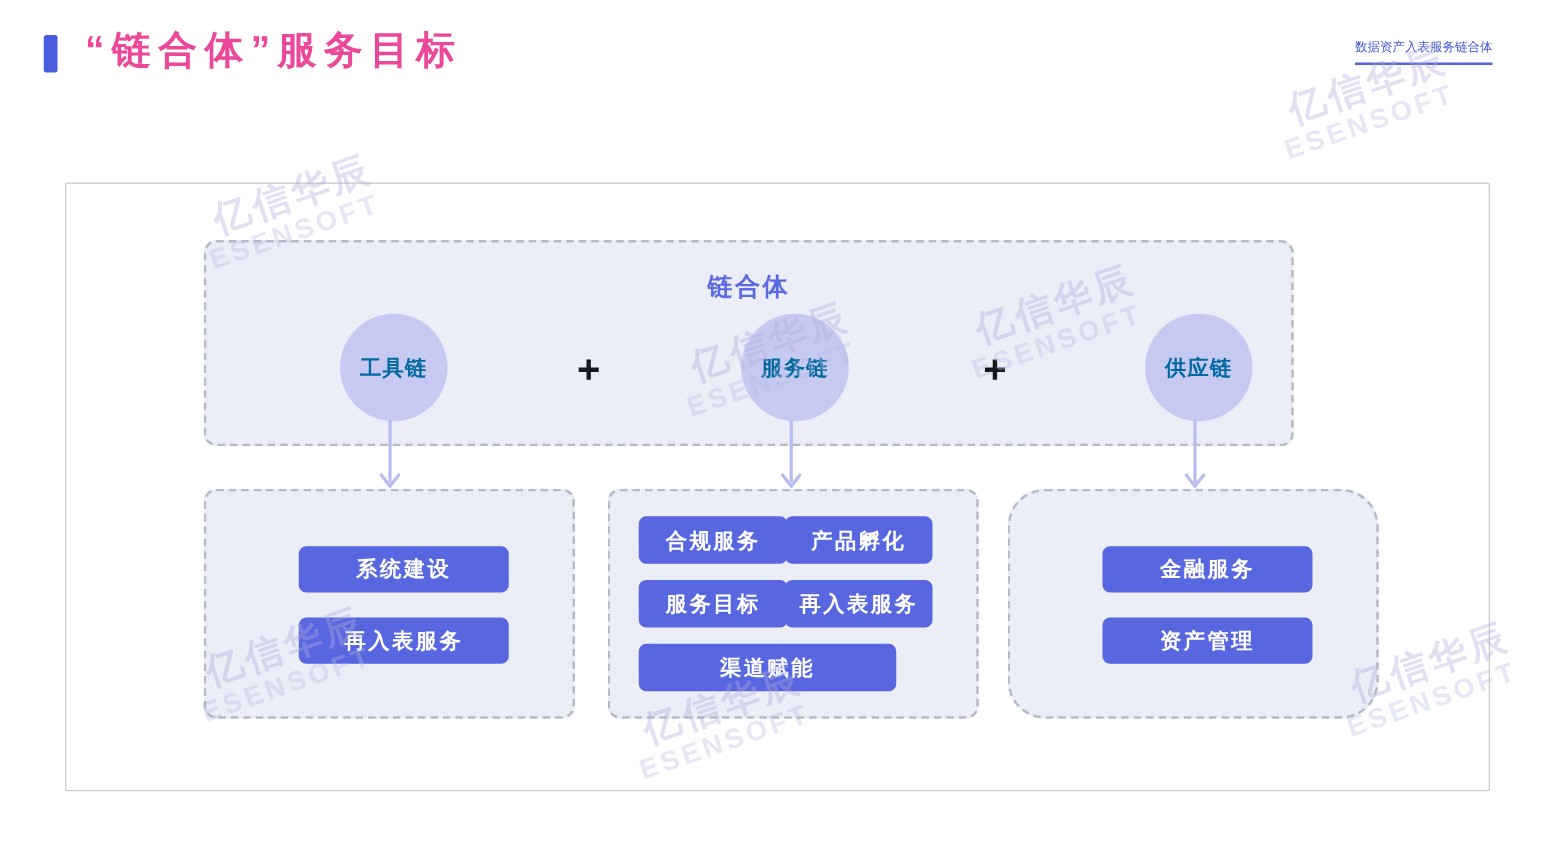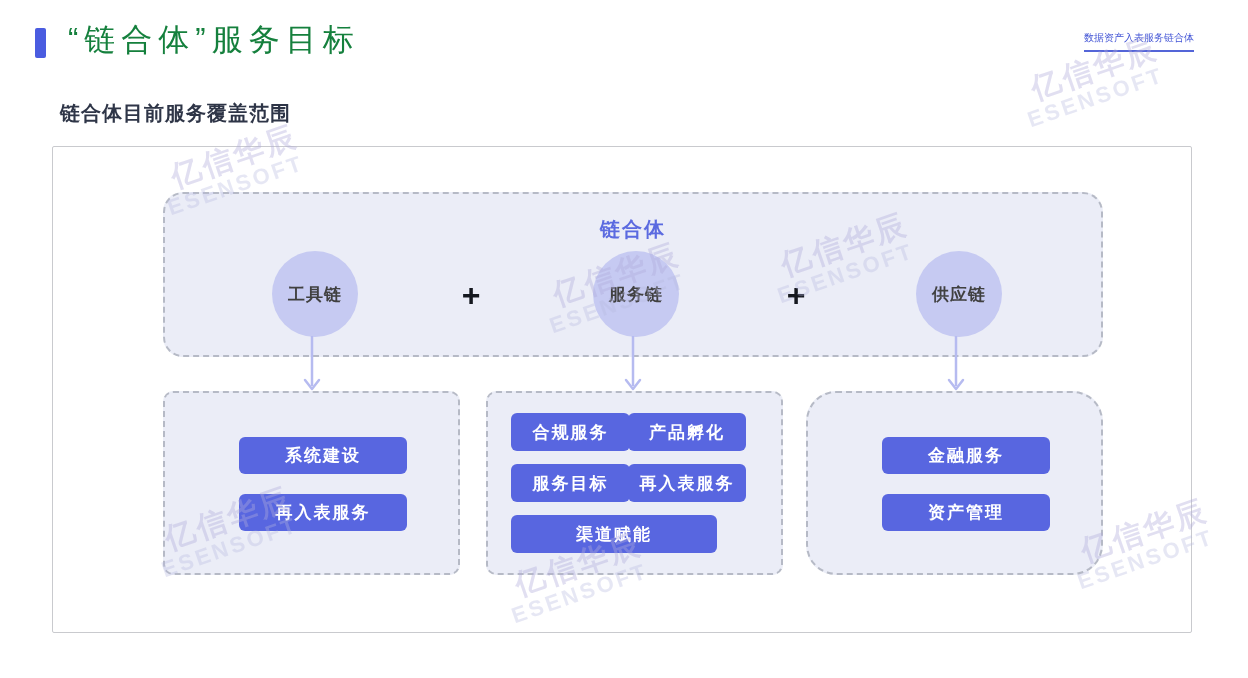--- a/index.html
+++ b/index.html
@@ -11,21 +11,21 @@
     background:#ffffff; overflow:hidden;
   }
 
   
   .accent-bar {
     position:absolute; left:35px; top:28px; width:11px; height:30px;
     background:#4a5ce0; border-radius:2px;
   }
   .page-title {
     position:absolute; left:68px; top:19px;
-    font-size:31px; font-weight:normal; color:#15803d; letter-spacing:6px;
+    font-size:31px; font-weight:bold; color:#ec4899; letter-spacing:6px;
     white-space:nowrap;
   }
   .corner-tagline {
     position:absolute; right:54px; top:31px;
     font-size:10px; font-weight:normal; color:#4456d6;
     padding-bottom:5px; border-bottom:2px solid #5а;
     border-bottom:2px solid #5465d8;
     white-space:nowrap;
   }
   .section-subtitle {
@@ -35,32 +35,32 @@
   }
 
   
   .outer-frame {
     position:absolute; left:52px; top:146px; width:1140px; height:487px;
     background:#ffffff; border:1.5px solid #c9cace; border-radius:2px;
   }
 
   
   .top-panel {
-    position:absolute; left:163px; top:192px; width:940px; height:165px;
-    background:#ebedf7; border:2px dashed #b6bac6; border-radius:20px;
+    position:absolute; left:163px; top:192px; width:872px; height:165px;
+    background:#ebedf7; border:2px dashed #b6bac6; border-radius:10px;
   }
   .top-panel-title {
     position:absolute; left:0; top:22px; width:100%; text-align:center;
     font-size:20px; font-weight:bold; color:#5b6ae0; letter-spacing:2px;
   }
   .chain-circle {
     position:absolute; top:57px; width:86px; height:86px;
     background:#c6caf2; border-radius:50%;
     display:flex; align-items:center; justify-content:center;
-    font-size:17px; font-weight:bold; color:#404040; letter-spacing:1px;
+    font-size:17px; font-weight:bold; color:#0369a1; letter-spacing:1px;
   }
   .circle-1 { left:107px; }
   .circle-2 { left:428px; }
   .circle-3 { left:751px; }
   .plus-sign {
     position:absolute; top:81px; width:40px; text-align:center;
     font-size:32px; font-weight:bold; color:#15181f; line-height:40px;
   }
   .plus-1 { left:286px; }
   .plus-2 { left:611px; }
@@ -115,21 +115,20 @@
   .wm-p7 { left:1068px; top:514px; }
 </style>
 </head>
 <body>
 
 <div class="slide">
 
   <div class="accent-bar"></div>
   <h1 class="page-title">“链合体”服务目标</h1>
   <div class="corner-tagline">数据资产入表服务链合体</div>
-  <h2 class="section-subtitle">链合体目前服务覆盖范围</h2>
 
   <div class="outer-frame"></div>
 
   <div class="top-panel">
     <div class="top-panel-title">链合体</div>
     <div class="chain-circle circle-1">工具链</div>
     <div class="plus-sign plus-1">+</div>
     <div class="chain-circle circle-2">服务链</div>
     <div class="plus-sign plus-2">+</div>
     <div class="chain-circle circle-3">供应链</div>

